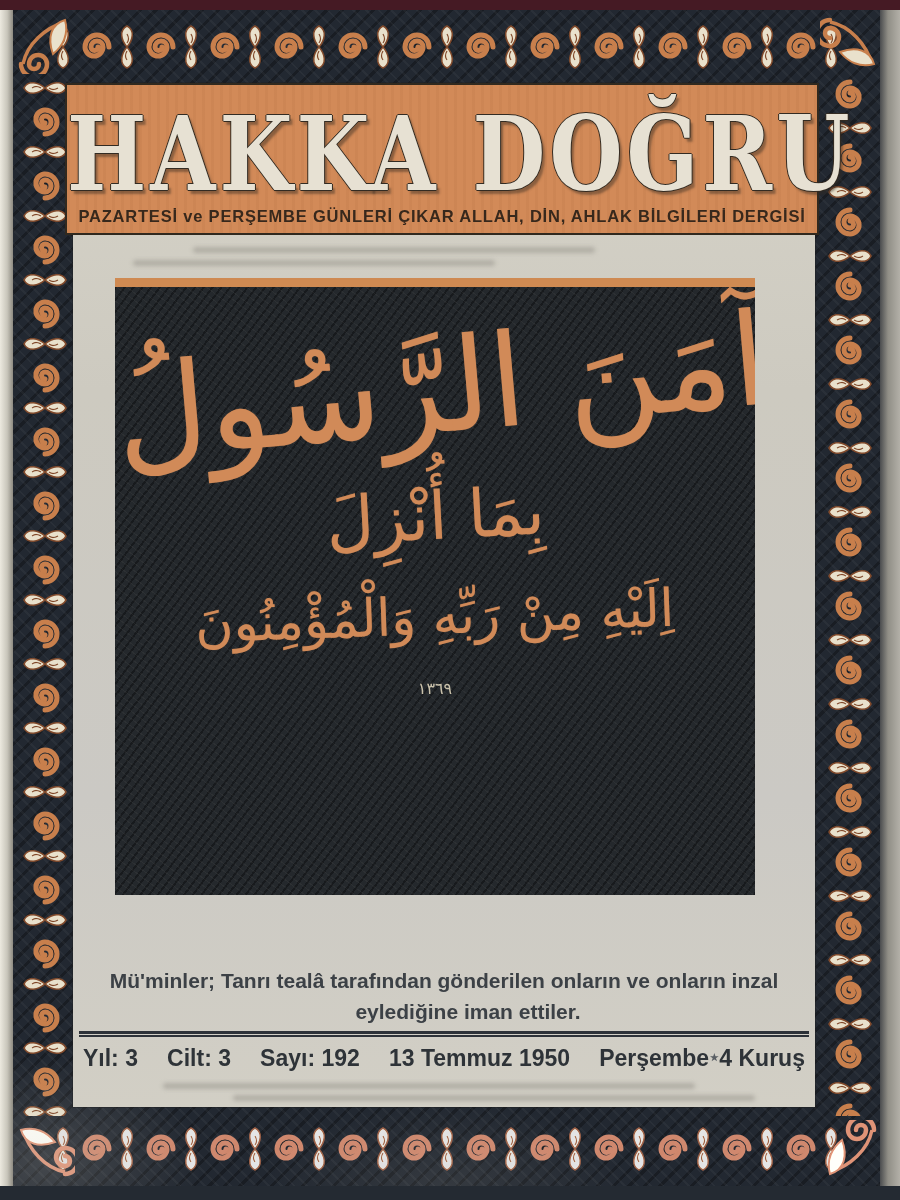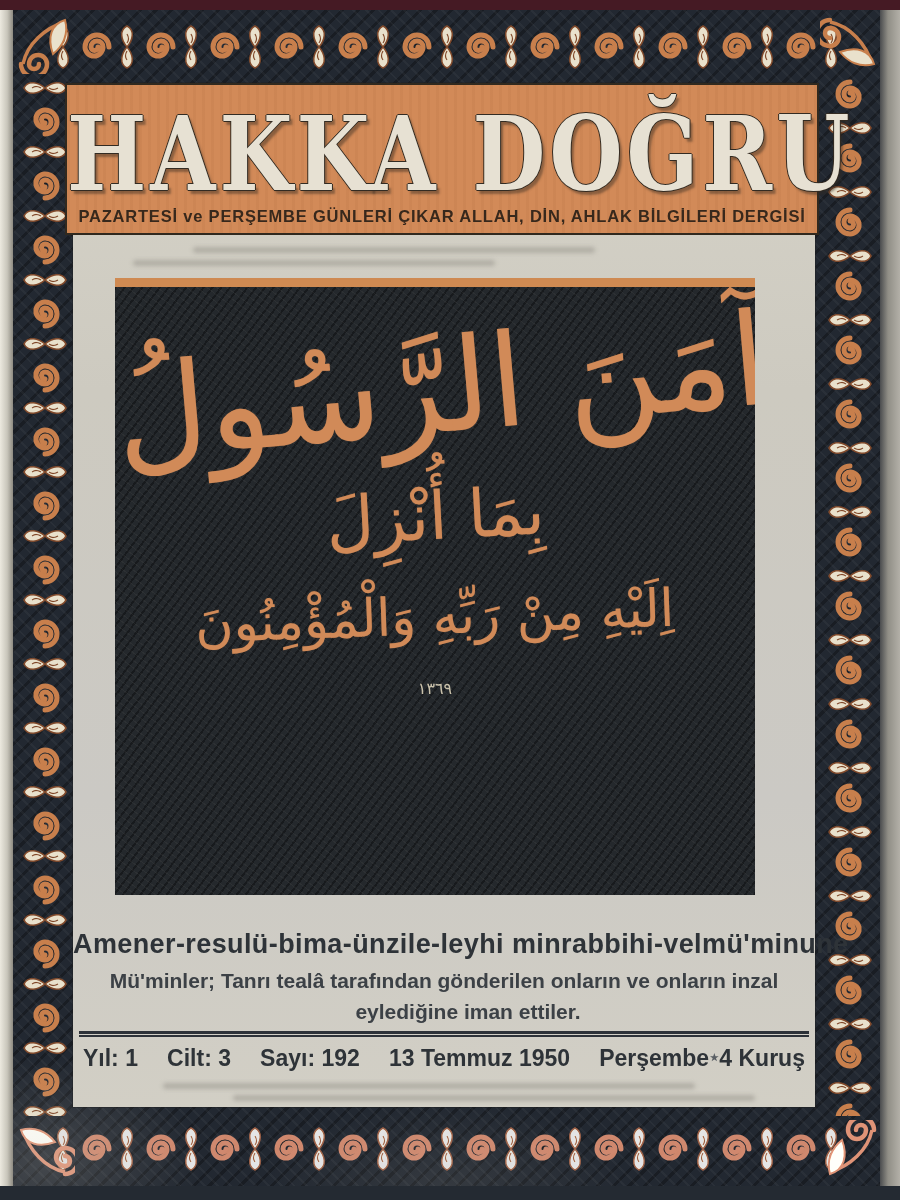--- a/index.html
+++ b/index.html
@@ -183,28 +183,27 @@
     <div class="callig">
       <div class="orange-bar"></div>
       <div class="panel">
         <div class="ar ar1">آمَنَ الرَّسُولُ</div>
         <div class="ar ar2">بِمَا أُنْزِلَ</div>
         <div class="ar ar3">اِلَيْهِ مِنْ رَبِّهِ وَالْمُؤْمِنُونَ</div>
         <div class="hijri">١٣٦٩</div>
       </div>
     </div>
 
-    <div class="translit">Amener-resulü-bima-ünzile-leyhi minrabbihi-velmü'minune</div>
     <div class="trans1">Mü'minler; Tanrı tealâ tarafından gönderilen onların ve onların inzal</div>
     <div class="trans2">eylediğine iman ettiler.</div>
 
     <div class="rule"></div>
 
     <div class="footer">
-      <span>Yıl: 1</span>
+      <span>Yıl: 3</span>
       <span>Cilt: 3</span>
       <span>Sayı: 192</span>
       <span>13 Temmuz 1950</span>
       <span class="price-group">
         <span>Perşembe</span>
         <span class="price-mark">٭</span>
         <span>4 Kuruş</span>
       </span>
     </div>
 

